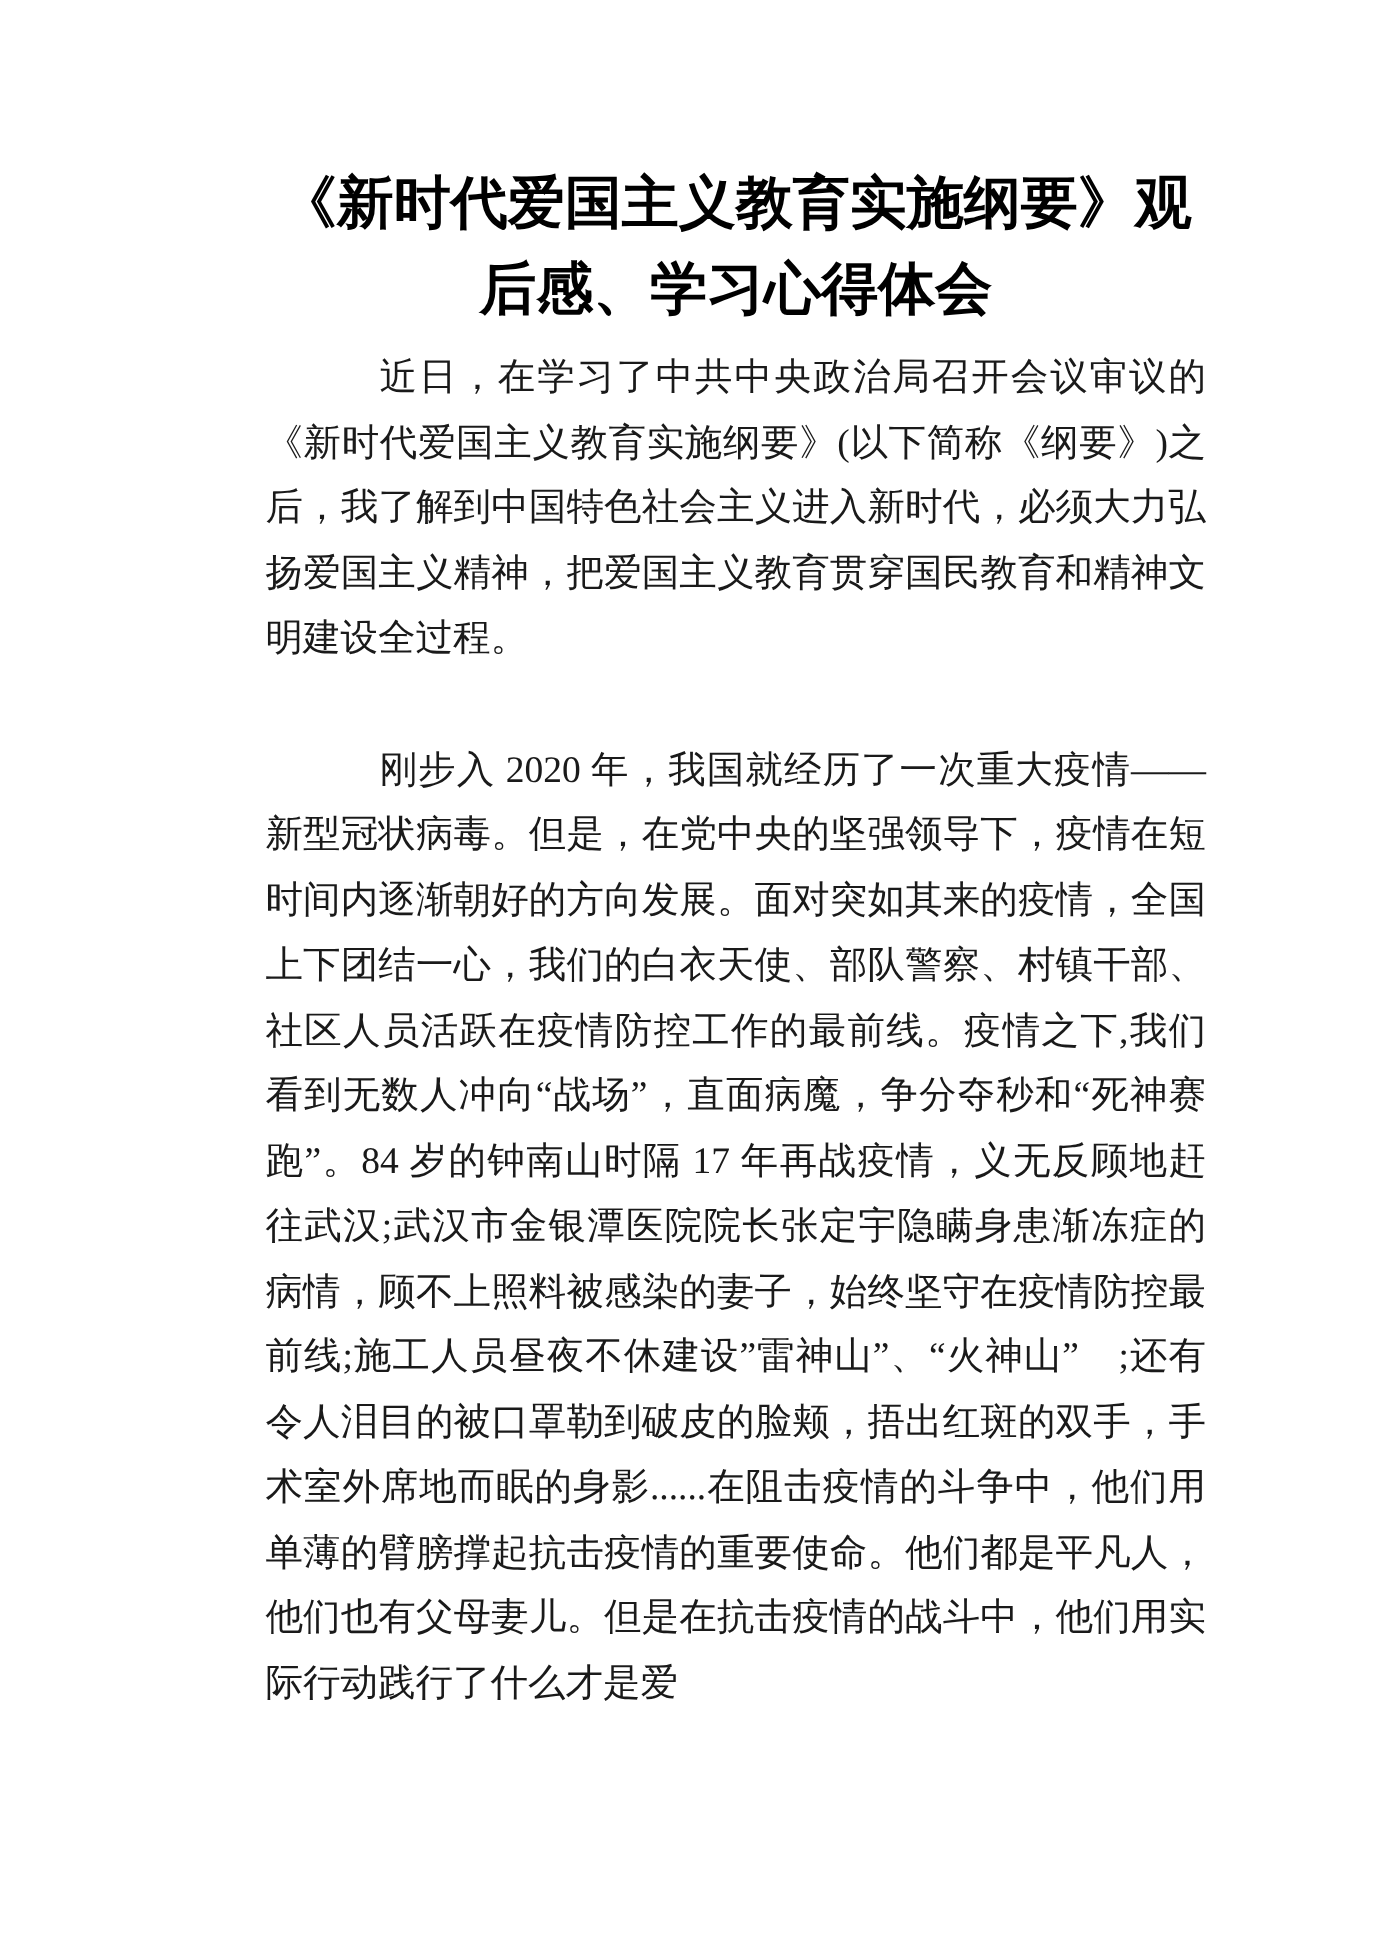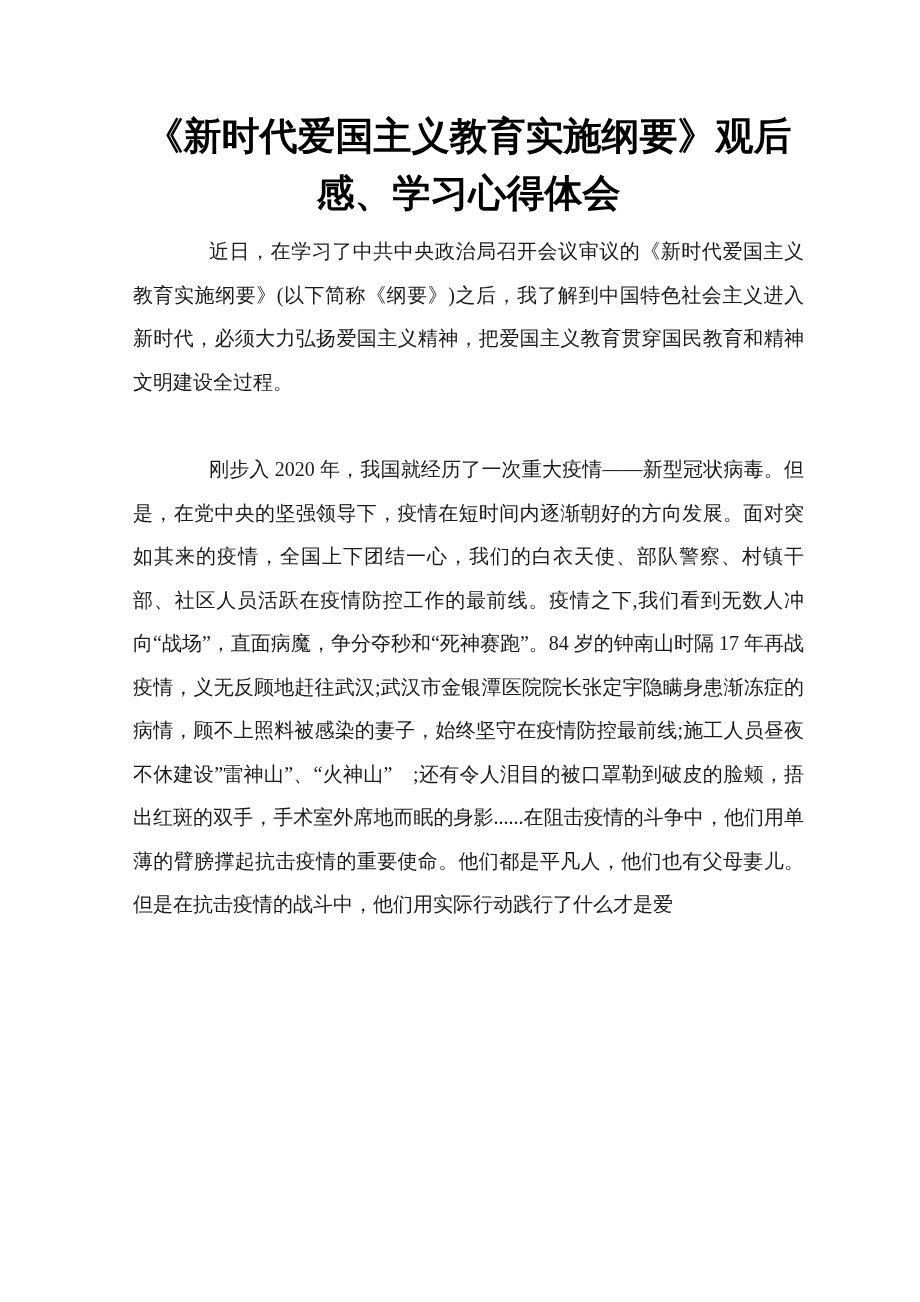--- a/index.html
+++ b/index.html
@@ -25,38 +25,39 @@
     font-size: 55px;
     letter-spacing: 12px;
     color: #d6d6d6;
     white-space: nowrap;
     user-select: none;
   }
   .content {
     position: relative;
     z-index: 1;
     padding: 108px 116px 0 133px;
+    margin-left: 44px;
   }
   .doc-title {
     font-family: "Liberation Sans", "DejaVu Sans", sans-serif;
     font-weight: 700;
     font-size: 38px;
     line-height: 57px;
     text-align: center;
     color: #000000;
     margin: 0 0 8px 0;
   }
   .subtitle {
     font-size: 25px;
     line-height: 45px;
     margin: 0;
     text-align: justify;
   }
   .body-para {
-    font-size: 20px;
+    font-size: 25px;
     line-height: 43.5px;
     margin: 0;
     text-align: justify;
   }
   .indent {
     text-indent: 76px;
   }
   .blank-line {
     height: 44px;
     margin: 0;

